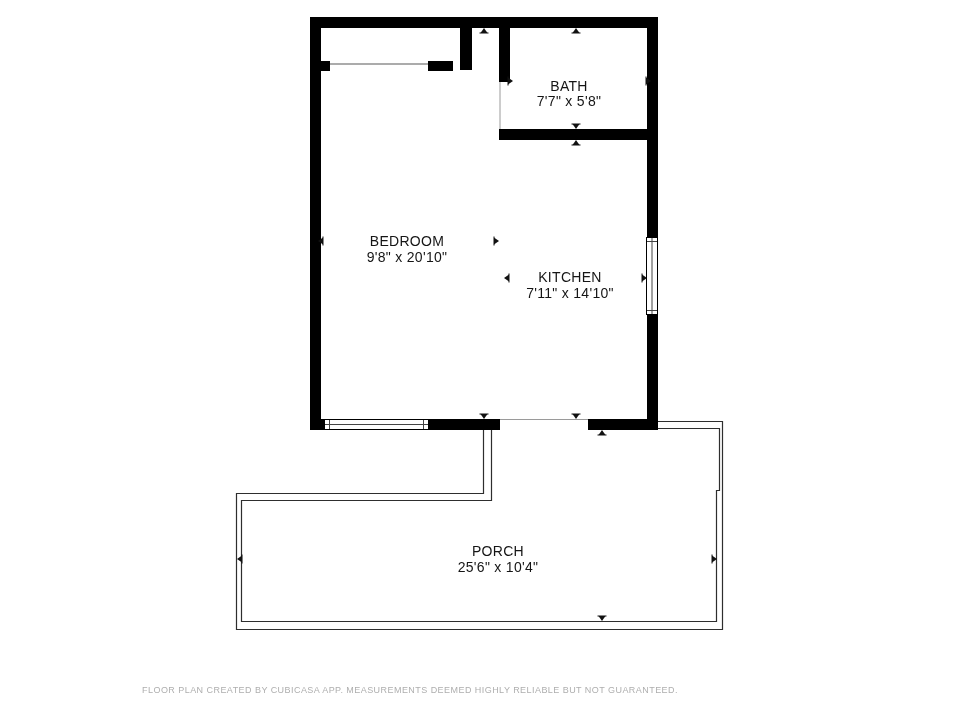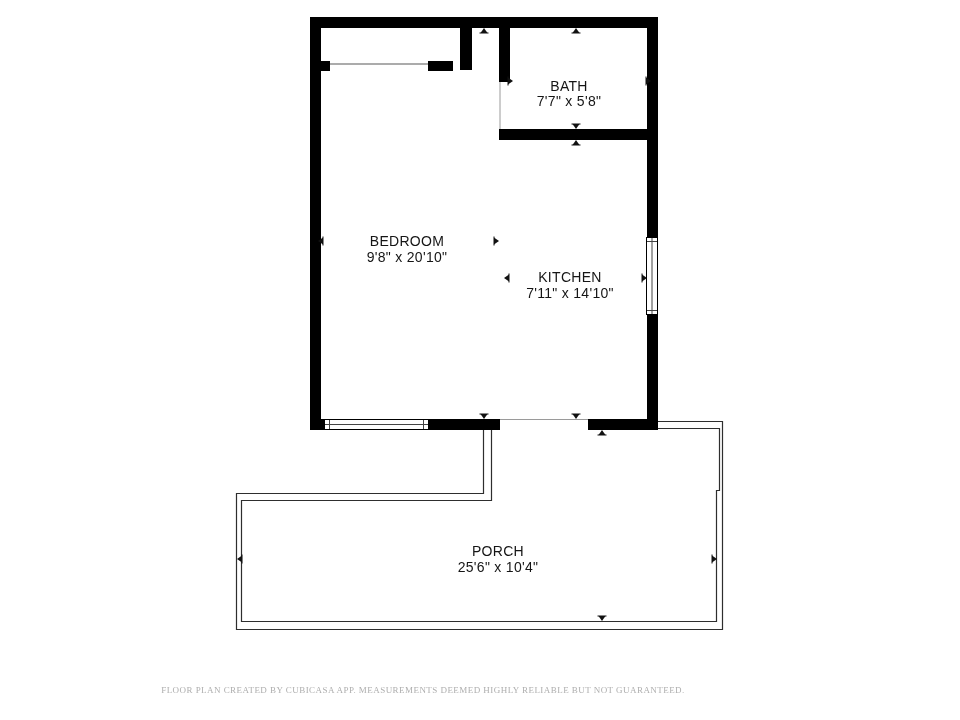--- a/index.html
+++ b/index.html
@@ -3,21 +3,20 @@
 <meta charset="utf-8">
 <style>
   html, body { margin: 0; padding: 0; background: #ffffff; }
   .canvas {
     position: relative;
     width: 820px;
     height: 720px;
     background: #ffffff;
     overflow: hidden;
     font-family: "Liberation Sans", sans-serif;
-    padding-left: 26px;
   }
   .plan-svg { position: absolute; left: 0; top: 0; }
 
   .wall { fill: #000000; }
   .thin  { stroke: #2e2e2e; stroke-width: 1.2; fill: none; }
   .win   { fill: #ffffff; stroke: #000000; stroke-width: 1; }
   .win-line { stroke: #444444; stroke-width: 1; }
   .threshold { stroke: #9a9a9a; stroke-width: 1; }
   .shelf { stroke: #8f8f8f; stroke-width: 1.4; }
 
@@ -30,21 +29,21 @@
   }
 
   .disclaimer {
     position: absolute;
     left: 0; right: 0;
     top: 685px;
     text-align: center;
     font-size: 9px;
     letter-spacing: 0.45px;
     color: #aeaeae;
-    font-family: Liberation Serif, serif;
+    font-family: Liberation Sans, sans-serif;
   }
 
   .mls-logo {
     position: absolute;
     left: 896px; top: 654px;
     width: 84px; height: 60px;
     color: #e0252c;
     font-family: "Liberation Sans", sans-serif;
     font-style: italic;
     font-weight: 900;

